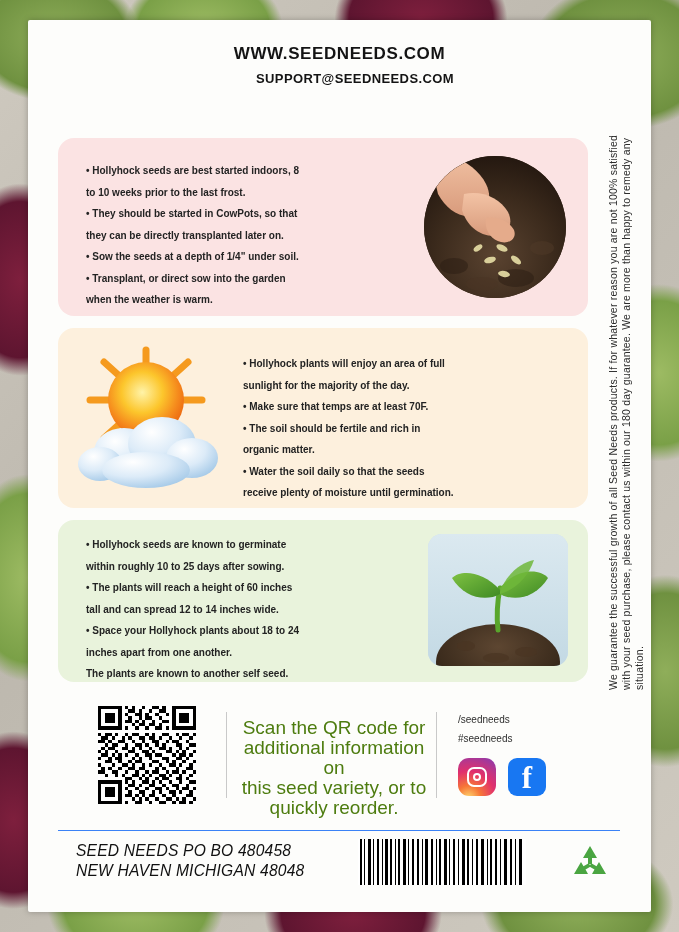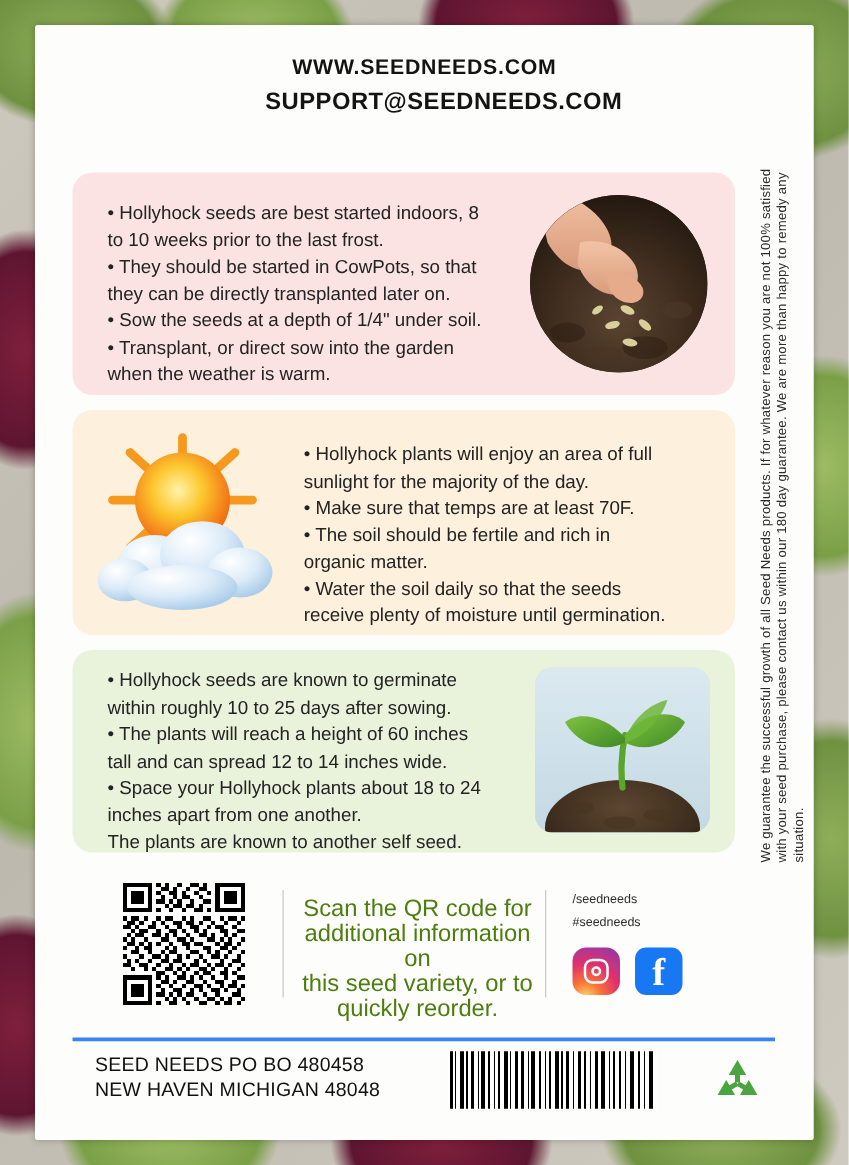--- a/index.html
+++ b/index.html
@@ -61,21 +61,21 @@
     text-align: center;
     color: #141414;
   }
   .header .line1 {
     font-size: 17px;
     letter-spacing: 0.6px;
     font-weight: 700;
     margin-bottom: 7px;
   }
   .header .line2 {
-    font-size: 19px;
+    font-size: 13px;
     letter-spacing: 0.4px;
     font-weight: 700;
     padding-left: 31px;
   }
 
   
   .guarantee {
     position: absolute;
     right: 6px;
     top: 112px;
@@ -95,23 +95,24 @@
     max-height: 558px;
     text-align: left;
   }
 
   
   .panel {
     position: absolute;
     border-radius: 16px;
   }
   .panel .text {
-    font-size: 15px;
+    font-size: 10px;
     line-height: 21.5px;
     color: #232323;
+    font-weight: bold;
   }
   .panel .text div { white-space: nowrap; }
 
   
   #panel-sowing {
     left: 30px;
     top: 118px;
     width: 530px;
     height: 178px;
     background: #fbe3e3;
@@ -264,21 +265,22 @@
     text-align: center;
   }
 
   
   .addr-bar {
     position: absolute;
     left: 30px;
     top: 810px;
     width: 562px;
     height: 58px;
-    border-top: 3px solid #3b82f6;
+    border-top: 1px solid #3b82f6;
+    font-style: italic;
   }
   .addr-text {
     position: absolute;
     left: 18px;
     top: 10px;
     font-size: 15.6px;
     line-height: 20px;
     color: #111;
     letter-spacing: 0.2px;
   }

